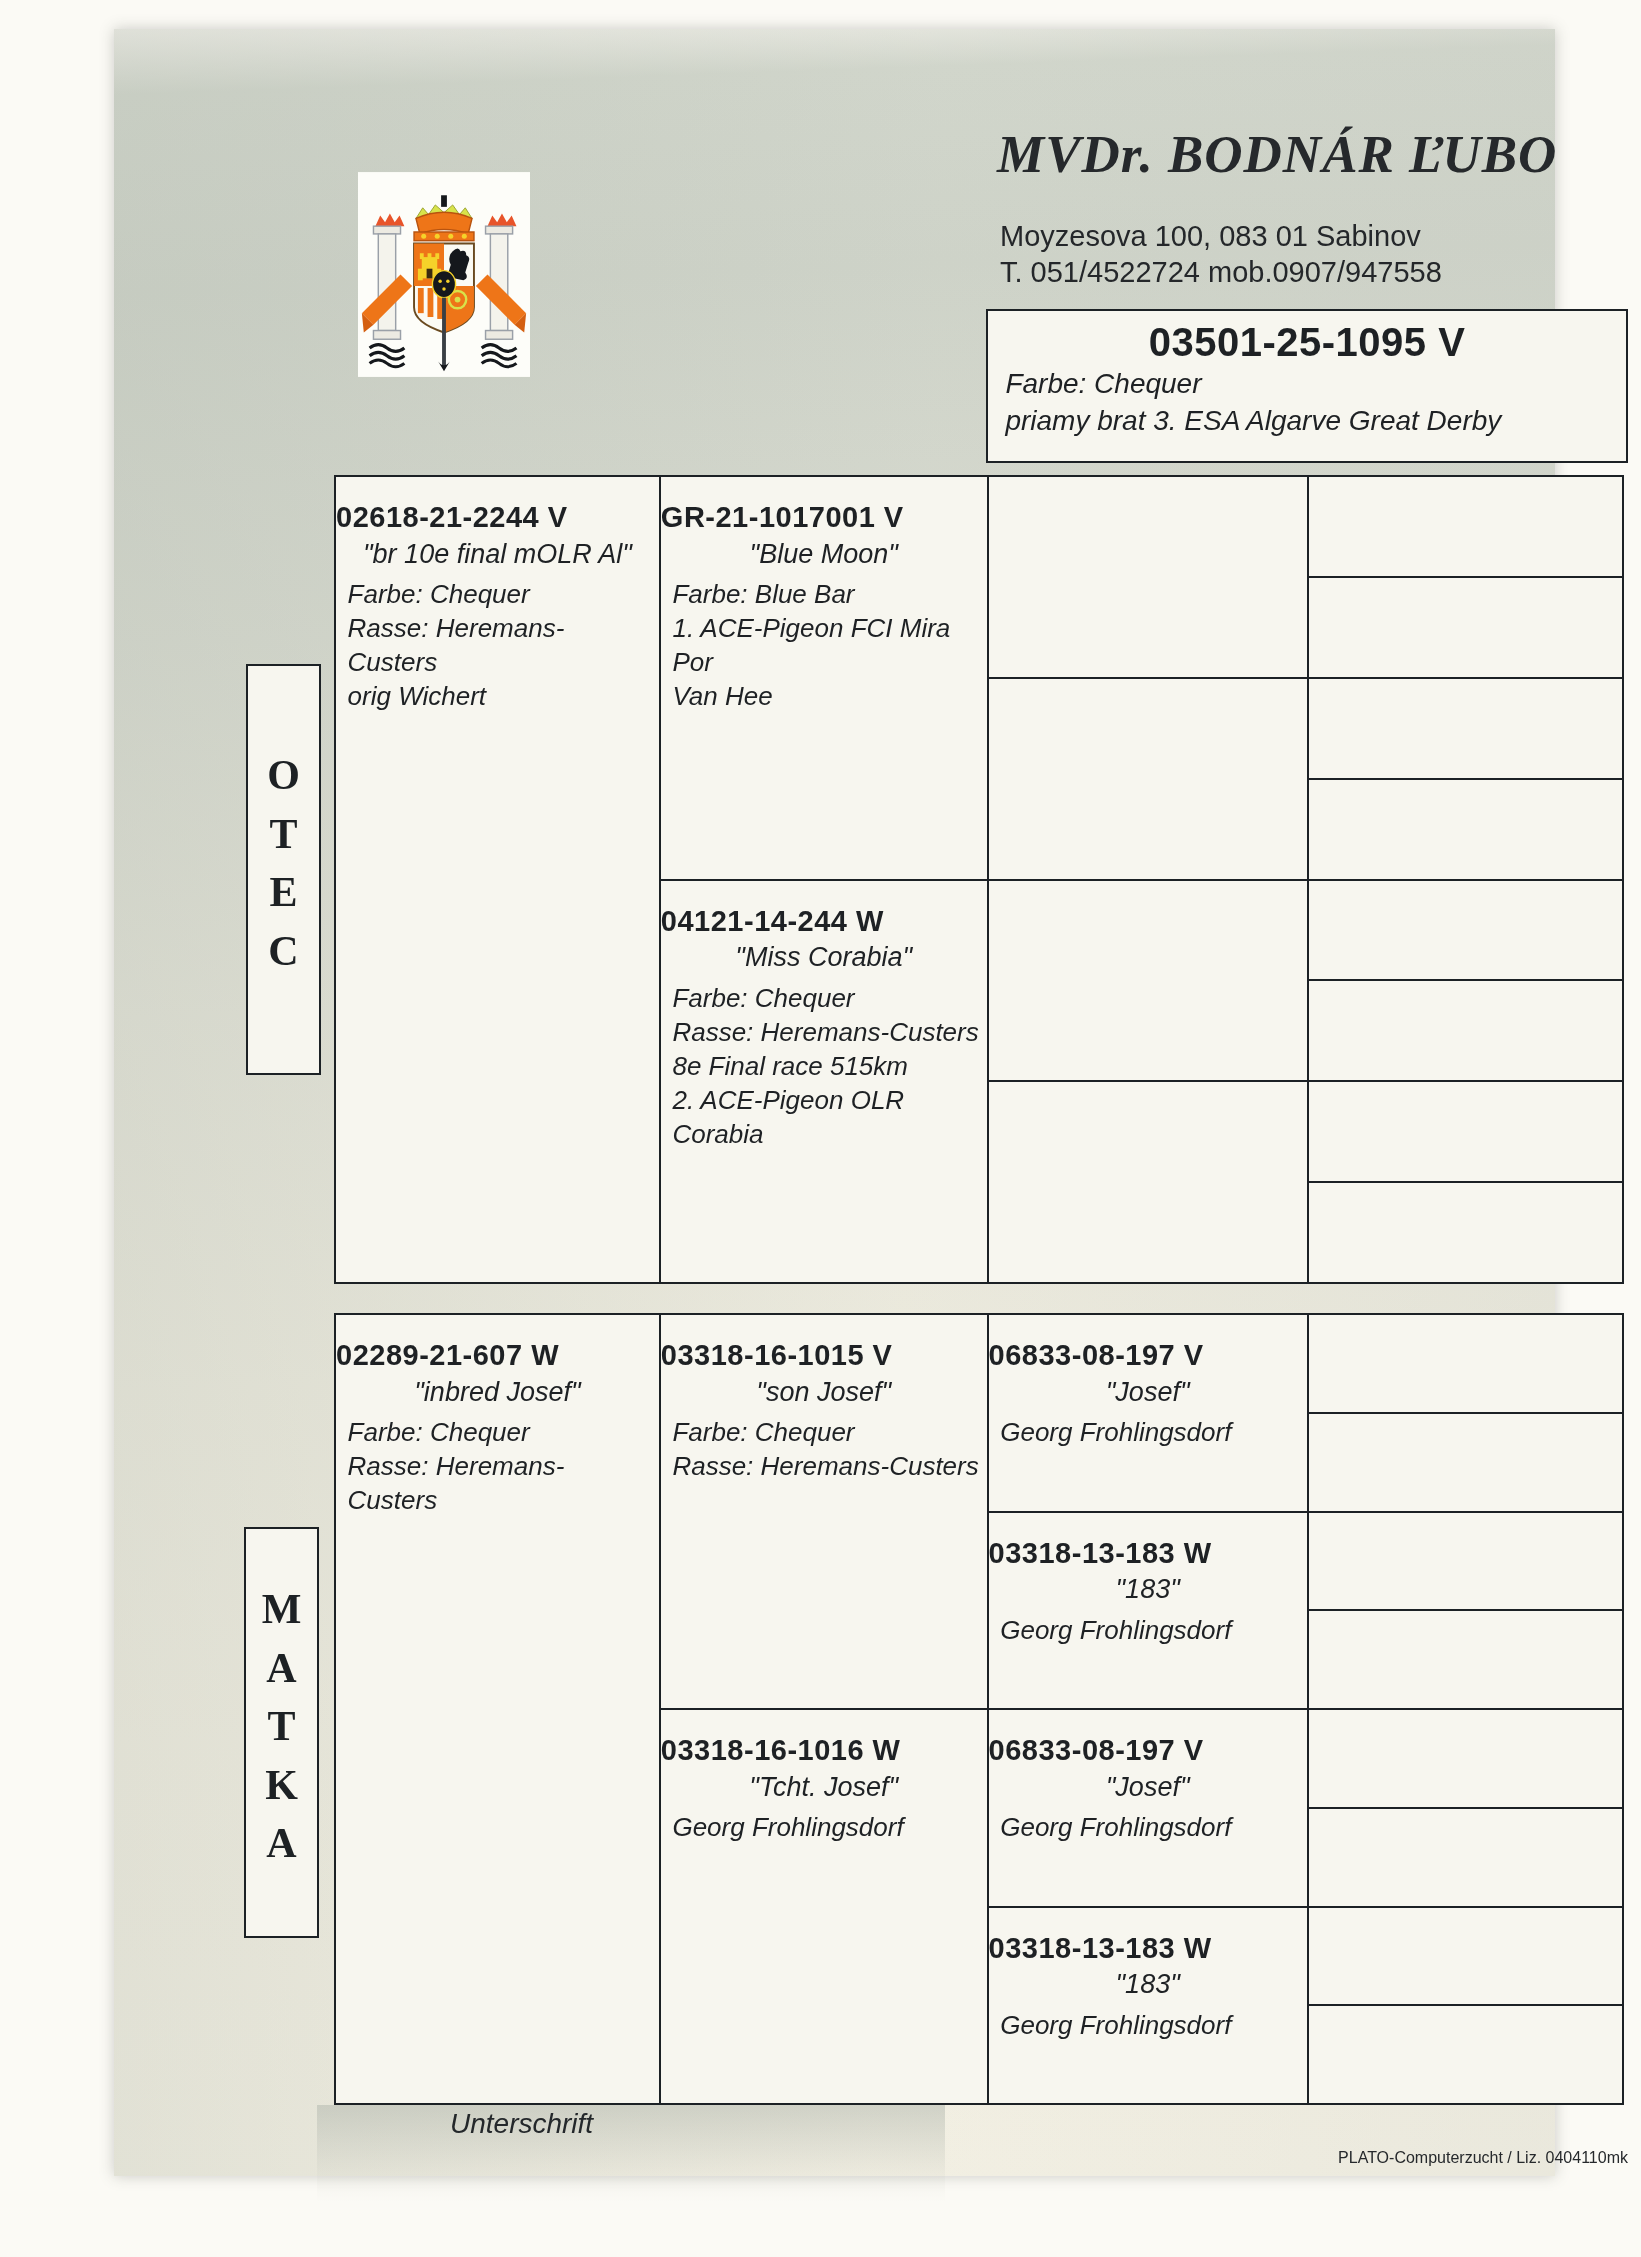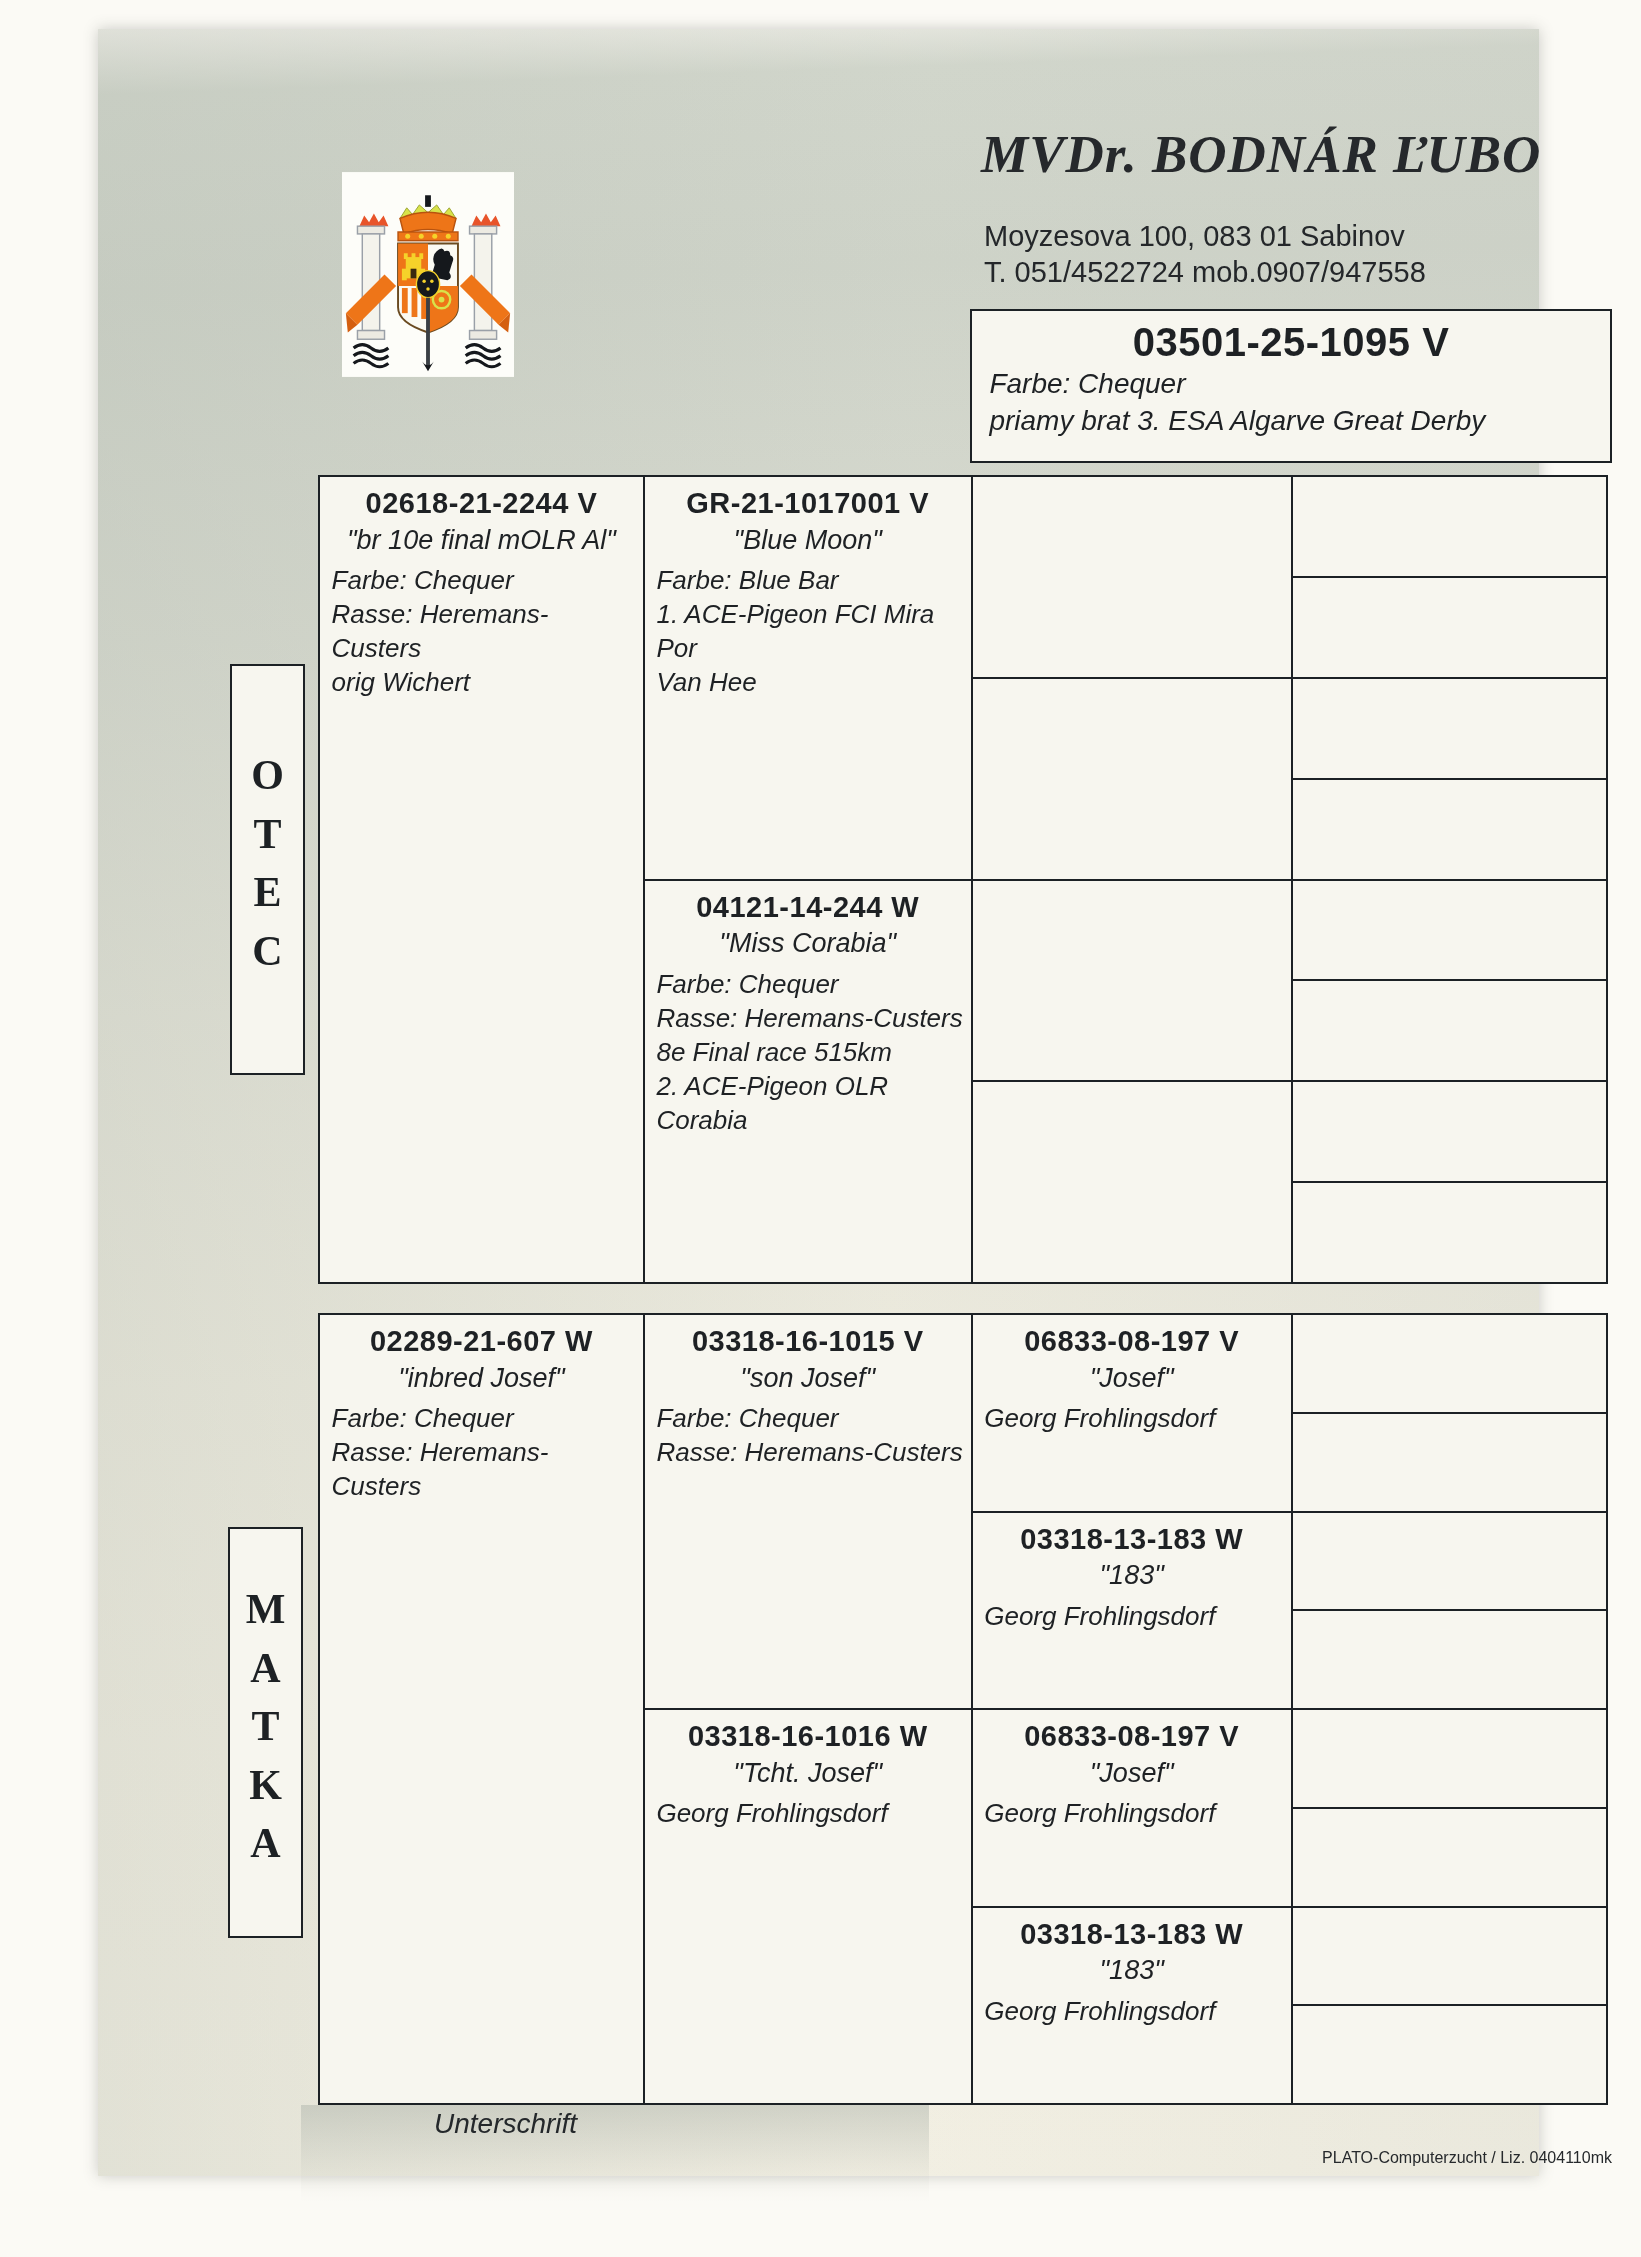--- a/index.html
+++ b/index.html
@@ -3,21 +3,21 @@
 <meta charset="utf-8">
 <style>
   :root{
     --ln:#1c2125;
     --boxfill:#f7f6ef;
     --ink:#1e2124;
   }
   html,body{margin:0;padding:0;background:#fbfaf5;}
   #canvas{position:relative;width:1641px;height:2257px;background:#fbfaf5;overflow:hidden;
           font-family:"Liberation Sans",sans-serif;color:var(--ink);}
-  #page{position:absolute;left:98px;top:29px;width:1441px;height:2147px;
+  #page{position:absolute;left:114px;top:29px;width:1441px;height:2147px;
         background:
           linear-gradient(92deg, rgba(183,190,180,0.30), rgba(255,255,255,0.04) 55%, rgba(205,208,201,0.22)),
           linear-gradient(178deg,#f0efe8 0%, #cfd4c9 3%, #ccd1c6 12%, #d5d8cd 28%, #e2e2d6 45%, #ebe9dc 62%, #f0ede0 78%, #f2efe2 100%);
         box-shadow:0 0 13.5px rgba(60,65,60,0.25);}
   .shade-bl{position:absolute;left:203px;top:2076px;width:628px;height:97px;
         background:linear-gradient(180deg, rgba(168,175,166,0.45), rgba(198,200,190,0.15) 70%, rgba(198,200,190,0));}
   
   .logo{position:absolute;left:244px;top:143px;width:172px;height:205px;}
   .title{position:absolute;left:883px;top:95px;width:657px;
          font-family:"Liberation Serif",serif;font-style:italic;font-weight:600;
@@ -49,21 +49,21 @@
   .c2a{grid-column:2;grid-row:1/span 4;}
   .c2b{grid-column:2;grid-row:5/span 4;}
   .c3a{grid-column:3;grid-row:1/span 2;}
   .c3b{grid-column:3;grid-row:3/span 2;}
   .c3c{grid-column:3;grid-row:5/span 2;}
   .c3d{grid-column:3;grid-row:7/span 2;}
   .r1{grid-column:4;grid-row:1;} .r2{grid-column:4;grid-row:2;}
   .r3{grid-column:4;grid-row:3;} .r4{grid-column:4;grid-row:4;}
   .r5{grid-column:4;grid-row:5;} .r6{grid-column:4;grid-row:6;}
   .r7{grid-column:4;grid-row:7;} .r8{grid-column:4;grid-row:8;}
-  .ring{font-weight:bold;font-size:29px;text-align:center;padding-top:10px;letter-spacing:0.5px;}
+  .ring{font-weight:bold;font-size:29px;padding-top:24px;letter-spacing:0.5px;}
   .pname{font-style:italic;font-size:27px;text-align:center;margin-top:4.8px;}
   .pline{font-style:italic;font-size:26px;line-height:34px;padding-left:11.6px;padding-right:5.8px;}
   .pline.first{margin-top:7.7px;}
   
   .unterschrift{position:absolute;left:336px;top:2070px;font-style:italic;font-size:28px;color:#24282b;margin-top:9px;}
   .license{position:absolute;left:1062px;top:2120px;width:452px;text-align:right;font-size:16px;color:#26292c;}
 </style>
 </head>
 <body>
 

